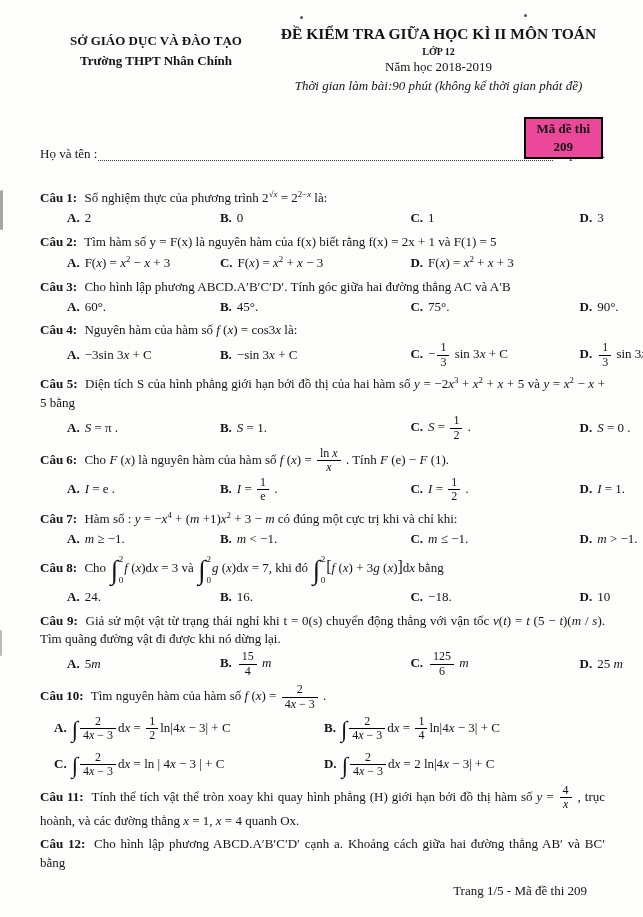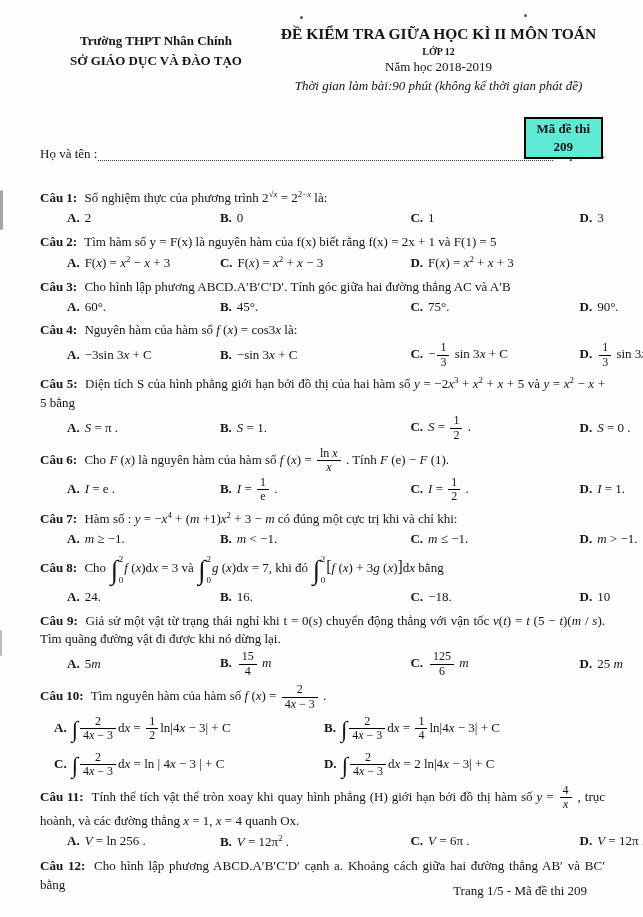--- a/index.html
+++ b/index.html
@@ -13,21 +13,21 @@
   .hdr{display:flex;}
   .h-left{width:232px;text-align:center;font-weight:bold;padding-top:7px;line-height:1.5;}
   .h-right{flex:1;text-align:center;}
   .t1{font-weight:bold;font-size:15.5px;line-height:1.35;}
   .t2{font-weight:bold;font-size:10px;line-height:1.35;}
   .t3{font-size:13px;line-height:1.4;}
   .t4{font-style:italic;font-size:13px;line-height:1.4;}
   .codebox{
     position:absolute;top:117px;right:40px;border:2px solid #000;
     text-align:center;font-weight:bold;font-size:13px;line-height:1.4;
-    padding:1px 11px;background:#5eead4;
+    padding:1px 11px;background:#ec4899;
   }
   
   .student{display:flex;align-items:flex-end;margin-top:50px;white-space:nowrap;}
   .dotfill{flex:1;border-bottom:1.6px dotted #3a3a3a;margin:0 1px 3px 1px;}
   
   .qs{margin-top:24px;}
   .q{margin-bottom:5px;}
   .stem{text-align:justify;}
   .ql{font-weight:bold;padding-right:4px;}
   .opts{margin-top:1px;}
@@ -57,22 +57,22 @@
 
 <div class="page">
 
   <div class="speck" style="left:300px;top:16px;width:3px;height:3px;"></div>
   <div class="speck" style="left:524px;top:14px;width:3px;height:3px;"></div>
   <div class="edge"></div>
   <div class="edge2"></div>
 
   <div class="hdr">
     <div class="h-left">
+      <div>SỞ GIÁO DỤC VÀ ĐÀO TẠO</div>
       <div>Trường THPT Nhân Chính</div>
-      <div>SỞ GIÁO DỤC VÀ ĐÀO TẠO</div>
     </div>
     <div class="h-right">
       <div class="t1">ĐỀ KIỂM TRA GIỮA HỌC KÌ II MÔN TOÁN</div>
       <div class="t2">LỚP 12</div>
       <div class="t3">Năm học 2018-2019</div>
       <div class="t4">Thời gian làm bài:90 phút (không kể thời gian phát đề)</div>
     </div>
   </div>
 
   <div class="codebox">
@@ -221,26 +221,20 @@
           <span class="opt"><b class="ok">B.</b><span class="ov"><span class="isn">∫</span><span class="fr"><span class="n">2</span><span class="d">4<i>x</i> − 3</span></span>d<i>x</i> = <span class="fr"><span class="n">1</span><span class="d">4</span></span>ln|4<i>x</i> − 3| + C</span></span>
           <span class="opt"><b class="ok">C.</b><span class="ov"><span class="isn">∫</span><span class="fr"><span class="n">2</span><span class="d">4<i>x</i> − 3</span></span>d<i>x</i> = ln | 4<i>x</i> − 3 | + C</span></span>
           <span class="opt"><b class="ok">D.</b><span class="ov"><span class="isn">∫</span><span class="fr"><span class="n">2</span><span class="d">4<i>x</i> − 3</span></span>d<i>x</i> = 2 ln|4<i>x</i> − 3| + C</span></span>
         </div>
   </div>
 
   <div class="q">
     <div class="stem">
       <b class="ql">Câu 11:</b><span class="stx"> Tính thể tích vật thể tròn xoay khi quay hình phẳng (H) giới hạn bởi đồ thị hàm số  <i>y</i> = <span class="fr"><span class="n">4</span><span class="d"><i>x</i></span></span> , trục hoành, và các đường thẳng  <i>x</i> = 1, <i>x</i> = 4  quanh Ox.</span>
     </div>
-    <div class="opts c4">
-          <span class="opt"><b class="ok">A.</b><span class="ov"><i>V</i> = ln 256 .</span></span>
-          <span class="opt"><b class="ok">B.</b><span class="ov"><i>V</i> = 12π<sup>2</sup> .</span></span>
-          <span class="opt"><b class="ok">C.</b><span class="ov"><i>V</i> = 6π .</span></span>
-          <span class="opt"><b class="ok">D.</b><span class="ov"><i>V</i> = 12π .</span></span>
-        </div>
   </div>
 
   <div class="q">
     <div class="stem">
       <b class="ql">Câu 12:</b><span class="stx"> Cho hình lập phương ABCD.A′B′C′D′ cạnh a. Khoảng cách giữa hai đường thẳng  AB′  và  BC′ bằng</span>
     </div>
 
   </div>
 </div>
 

